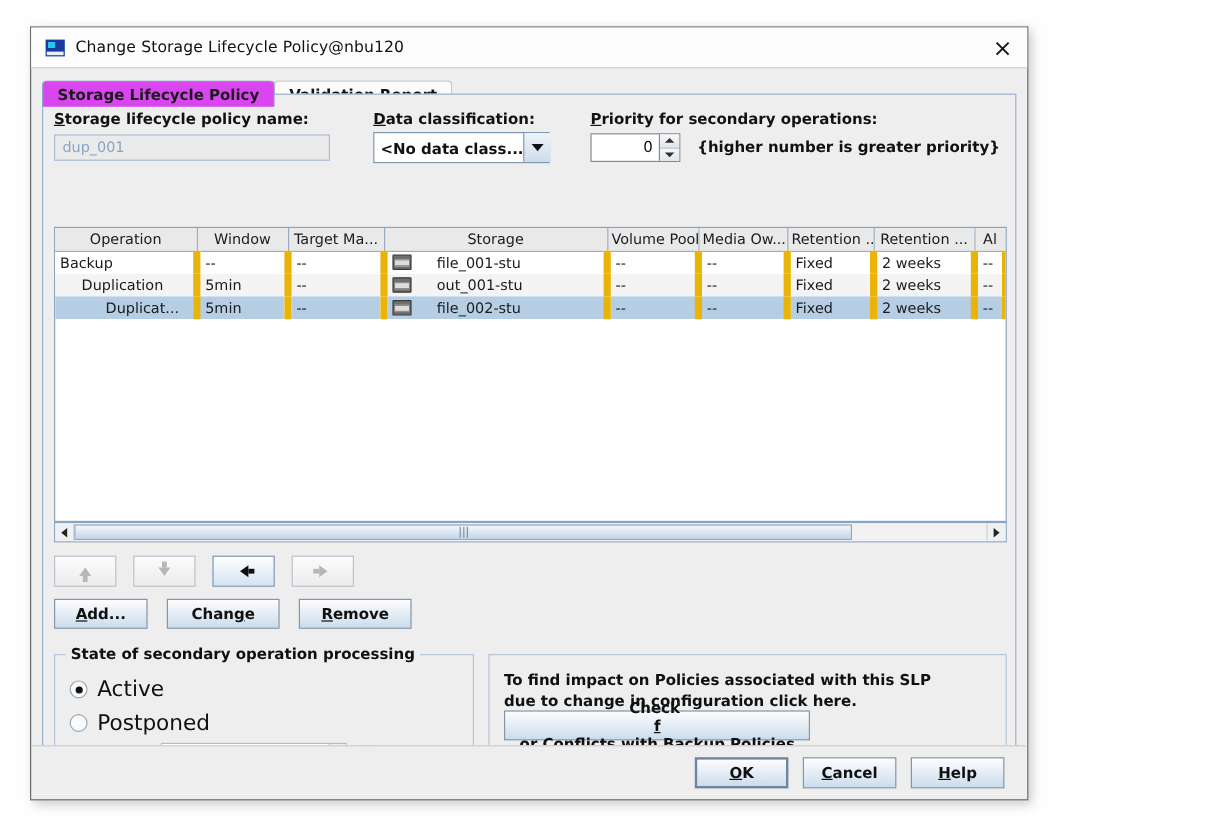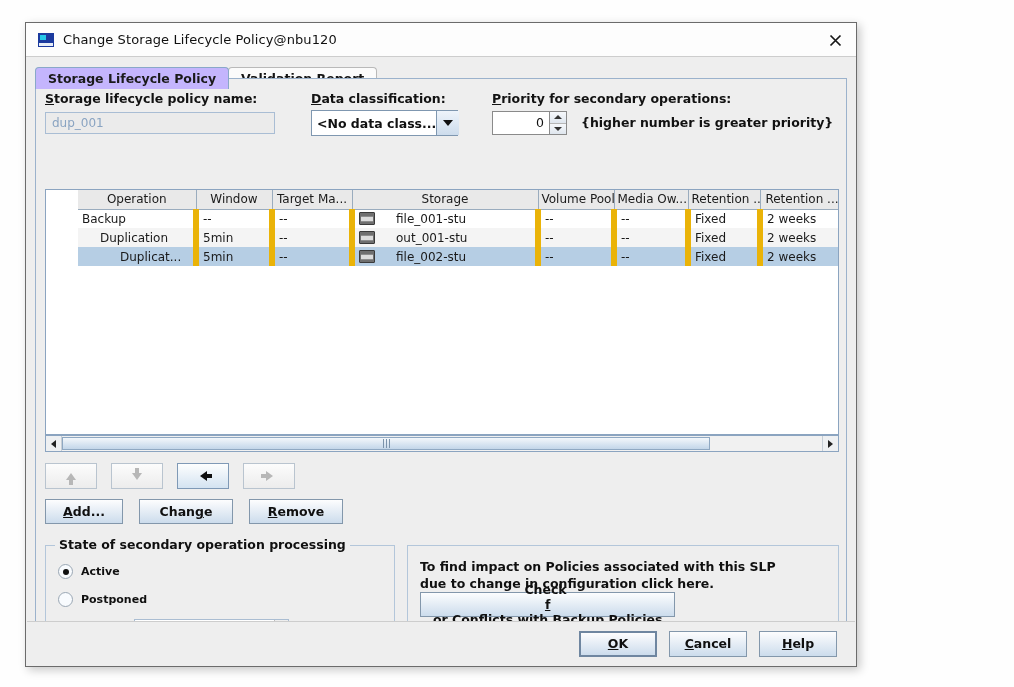--- a/index.html
+++ b/index.html
@@ -59,21 +59,21 @@
     height: 22px; box-sizing: border-box;
     padding: 0 12px;
     display: flex; align-items: center;
     font-size: 12.5px; font-weight: bold; color: #1a1a1a;
     border: 1px solid #9bb2cc;
     border-bottom: none;
     border-radius: 4px 4px 0 0;
     margin-right: -1px;
     cursor: default;
   }
-  .tab.active { background: #c4b5fd; border-color:#89a8c8; position:relative; z-index:3;text-align:right; }
+  .tab.active { background: #d946ef; border-color:#89a8c8; position:relative; z-index:3;text-align:right; }
   .tab.inactive { background: #fbfbfb; border-color:#b9b9b9; color:#141414; }
 
   .tabpanel {
     position: absolute; left: 9px; top: 55px;
     width: 812px; height: 557px;
     background: #eeeeee;
     border: 1px solid #9bb2cc;
     box-sizing: border-box;
   }
 
@@ -131,21 +131,21 @@
 
   
   .tablewrap {
     position: absolute; left: 9px; top: 110px;
     width: 794px; height: 246px;
     border: 1px solid #8ba4c0;
     box-sizing: border-box;
     background: #ffffff;
     overflow: hidden;
   }
-  table.grid { border-collapse: collapse; width: 100%; table-layout: fixed; margin-left: 32px; }
+  table.grid { border-collapse: collapse; width: 100%; table-layout: fixed; }
   table.grid th {
     background: #e9e9e9;
     border-right: 1px solid #9aacbe;
     border-bottom: 1px solid #9aacbe;
     font-size: 12px; font-weight: normal; color: #1a1a1a;
     height: 19px; padding: 0 3px;
     text-align: center; overflow: hidden; white-space: nowrap;
     box-sizing: border-box;
   }
   table.grid td {
@@ -243,21 +243,21 @@
     font-size: 12.5px; font-weight: bold; color:#101010;
     white-space: nowrap;
   }
   .radio-row { position:absolute; display:flex; align-items:center; gap:8px; }
   .radio {
     width:13px; height:13px; border-radius:50%;
     border:1px solid #9aa7b4; background:#f8fbfe;
     display:flex; align-items:center; justify-content:center; flex:none;
   }
   .radio.on::after { content:""; width:6px; height:6px; border-radius:50%; background:#111; }
-  .radio-label { font-size:11px; font-weight:bold; color:#101010; }
+  .radio-label { font-size:18px; font-weight:normal; color:#101010; }
 
   .checkrow { position:absolute; display:flex; align-items:center; gap:7px; }
   .chk {
     width:13px; height:13px; box-sizing:border-box;
     border:1px solid #9aa7b4; background:#f6f9fc; flex:none;
   }
   .chk-label { font-size:12.5px; font-weight:bold; color:#9a9a9a; }
 
   .datefield {
     position:absolute; box-sizing:border-box;

